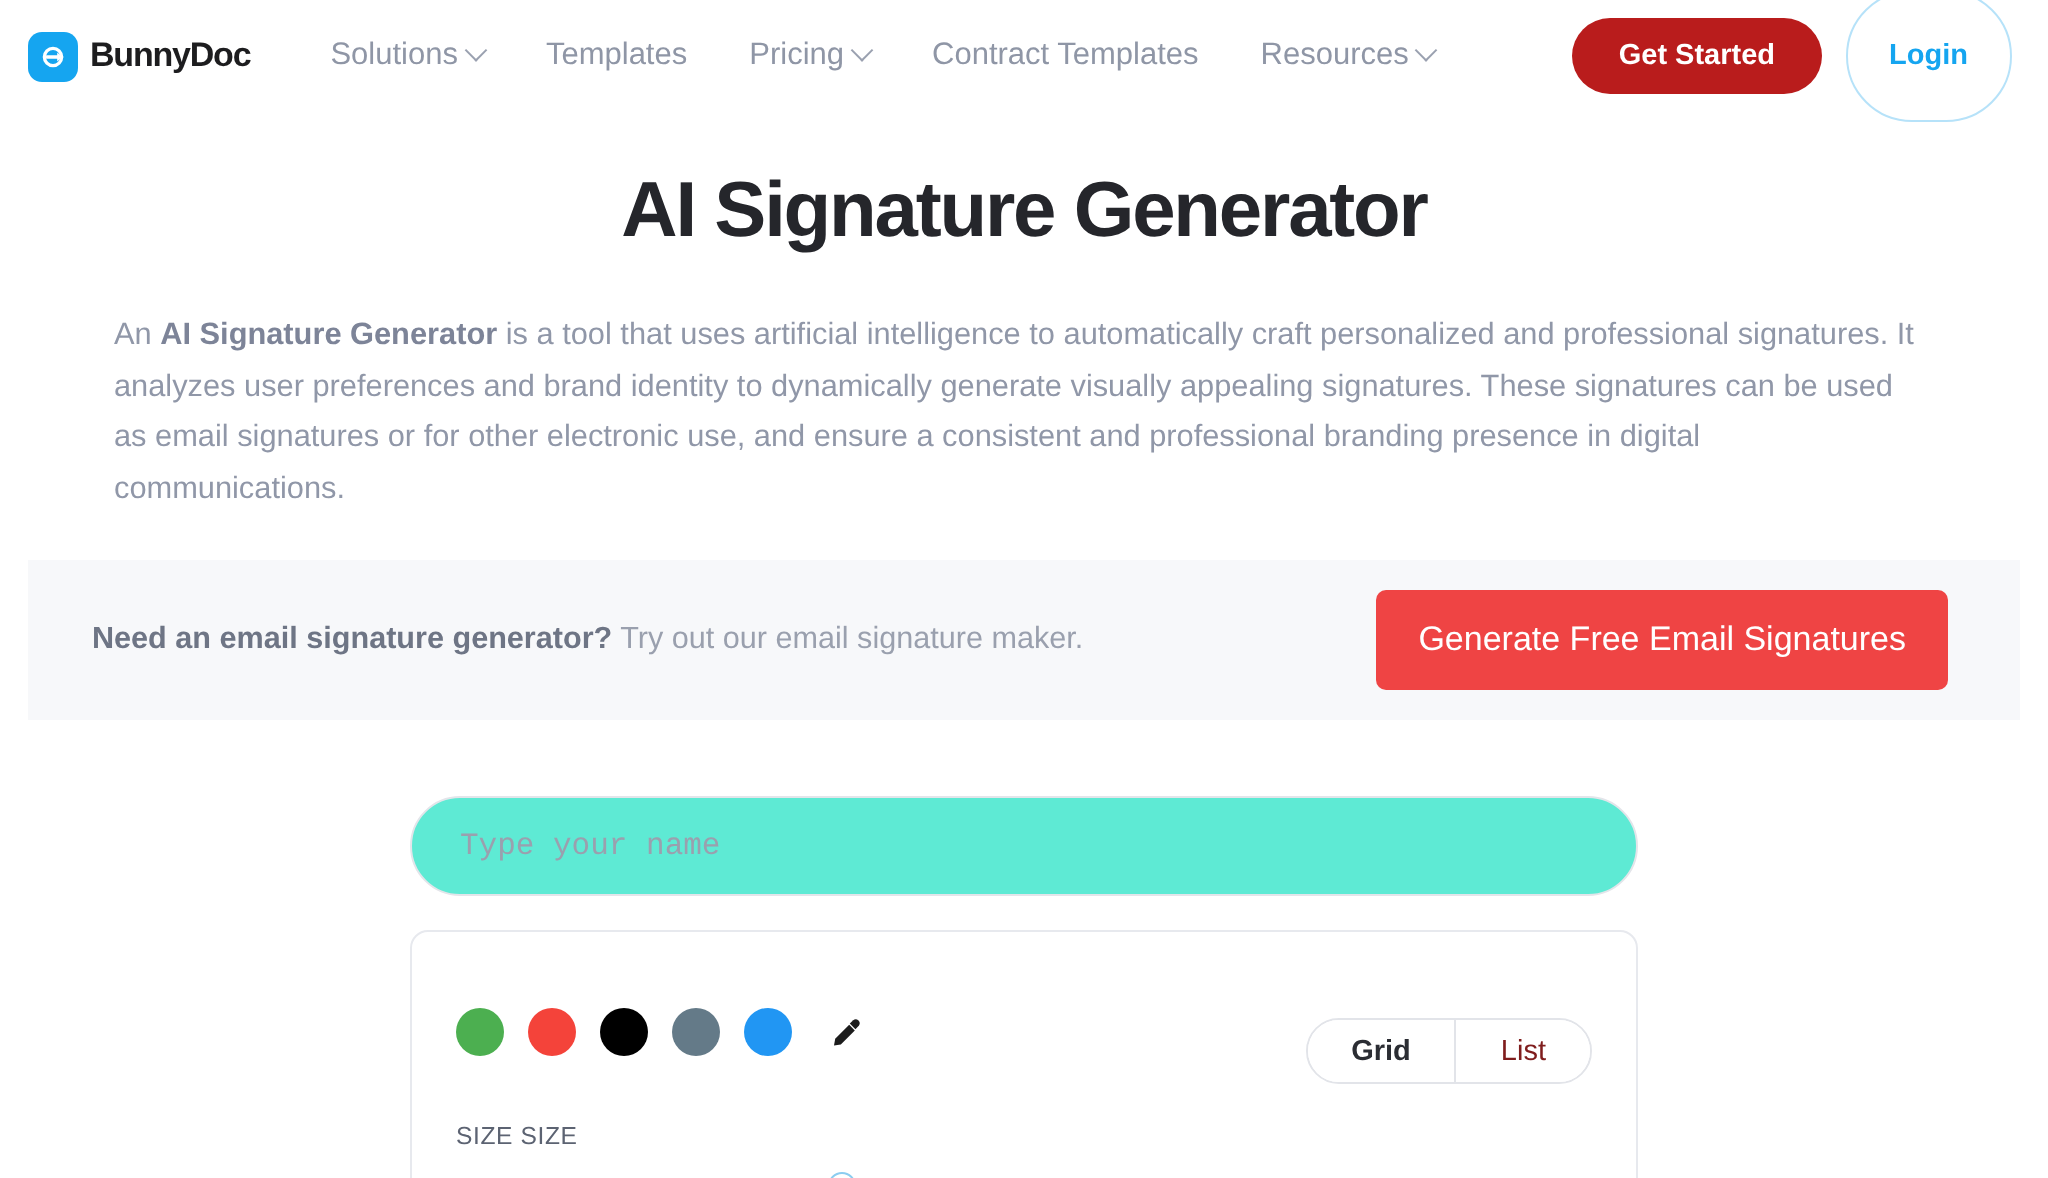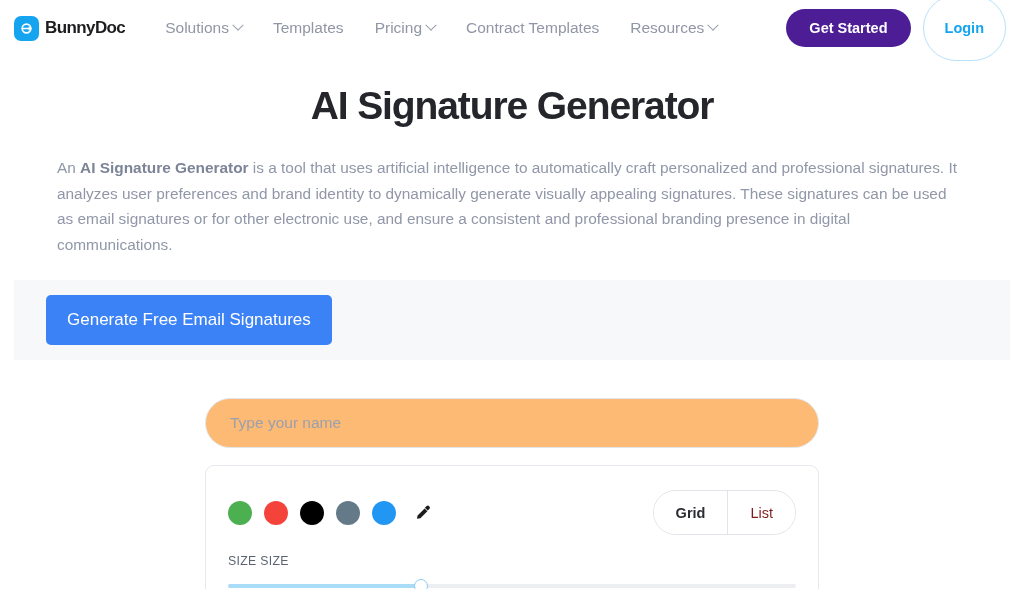--- a/index.html
+++ b/index.html
@@ -72,21 +72,21 @@
     flex: 0 0 auto;
   }
 
   .header-actions {
     display: flex;
     align-items: center;
     gap: 12px;
     flex: 0 0 auto;
   }
   .btn-primary {
-    background: #4c1d95;
+    background: #b91c1c;
     color: #ffffff;
     border: none;
     border-radius: 999px;
     font-size: 14.5px;
     font-weight: 700;
     padding: 11px 23px;
     cursor: pointer;
     font-family: inherit;
     white-space: nowrap;
   }
@@ -132,21 +132,21 @@
     align-items: center;
     justify-content: space-between;
     padding: 0 36px 0 32px;
   }
   .banner-text {
     font-size: 15.3px;
     color: #9aa0ae;
   }
   .banner-text b { color: #6e7585; font-weight: 700; }
   .banner-btn {
-    background: #3b82f6;
+    background: #ef4444;
     color: #ffffff;
     border: none;
     border-radius: 5px;
     font-size: 17px;
     padding: 15px 21px;
     cursor: pointer;
     font-family: inherit;
     white-space: nowrap;
   }
 
@@ -157,23 +157,23 @@
   }
 
   .name-input {
     width: 100%;
     height: 50px;
     border: 1.2px solid #e3e5ea;
     border-radius: 999px;
     padding: 0 24px;
     font-size: 15.5px;
     color: #444a58;
-    font-family: Liberation Sans, sans-serif;
+    font-family: Liberation Mono, monospace;
     outline: none;
-    background: #fdba74;
+    background: #5eead4;
   }
   .name-input::placeholder { color: #9aa0ae; }
 
   .panel {
     margin-top: 17px;
     border: 1.2px solid #e7e9ee;
     border-radius: 9px;
     padding: 24px 22px 20px;
     background: #ffffff;
   }
@@ -204,21 +204,22 @@
     justify-content: center;
     cursor: pointer;
     margin-left: 3px;
   }
 
   .seg {
     display: flex;
     border: 1.2px solid #e2e4e9;
     border-radius: 999px;
     overflow: hidden;
-    height: 45px;
+    height: 33px;
+    margin-top: 19px;
   }
   .seg-btn {
     font-size: 14.5px;
     padding: 0 22px;
     display: flex;
     align-items: center;
     background: #ffffff;
     border: none;
     cursor: pointer;
     font-family: inherit;
@@ -310,20 +311,23 @@
   </div>
 </div>
 
 <h1 class="page-title">AI Signature Generator</h1>
 
 <p class="lede">
   <span>An </span><b>AI Signature Generator</b><span> is a tool that uses artificial intelligence to automatically craft personalized and professional signatures. It analyzes user preferences and brand identity to dynamically generate visually appealing signatures. These signatures can be used as email signatures or for other electronic use, and ensure a consistent and professional branding presence in digital communications.</span>
 </p>
 
 <div class="banner">
+  <div class="banner-text">
+    <b>Need an email signature generator?</b><span> Try out our email signature maker.</span>
+  </div>
   <button class="banner-btn">Generate Free Email Signatures</button>
 </div>
 
 <div class="generator">
 
   <input class="name-input" type="text" placeholder="Type your name" style="">
 
   <div class="panel">
 
     <div class="panel-top">

